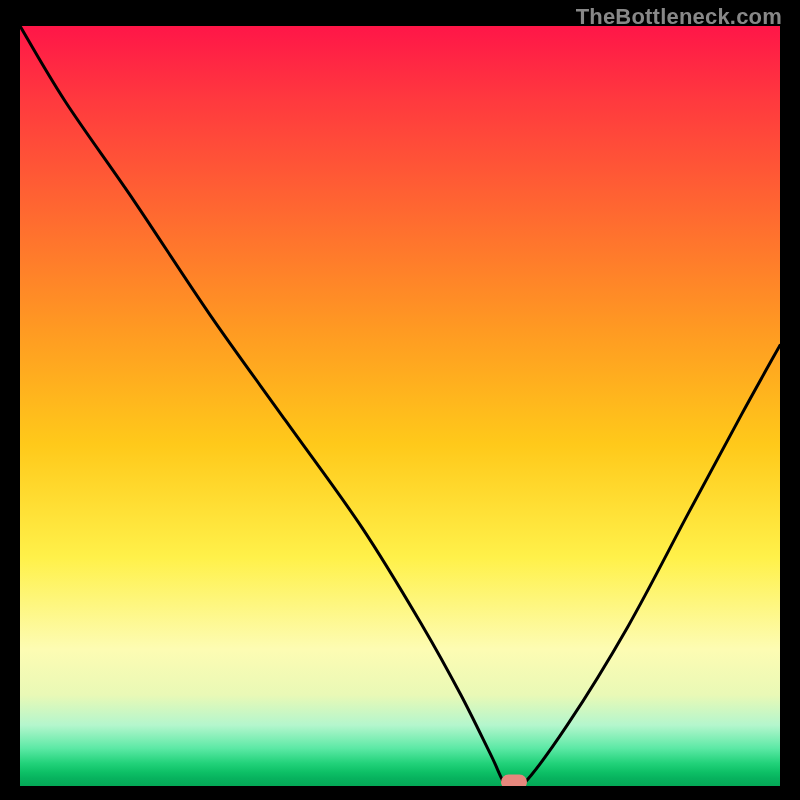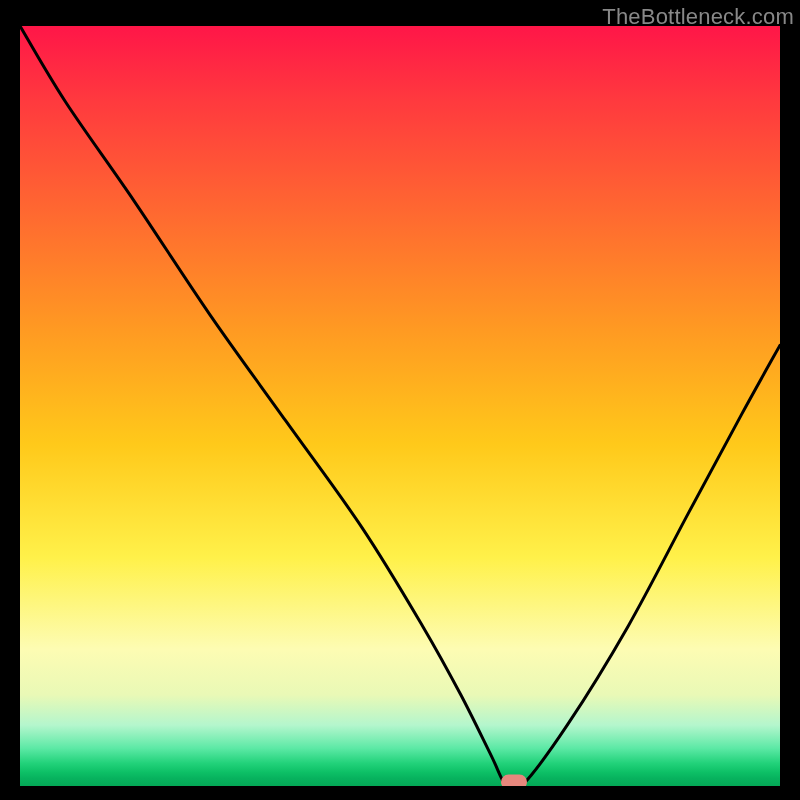--- a/index.html
+++ b/index.html
@@ -13,24 +13,24 @@
   }
   .frame {
     position: relative;
     width: 800px;
     height: 800px;
     background: #000;
   }
   .watermark {
     position: absolute;
     top: 4px;
-    right: 6px;
+    right: 18px;
     color: #888;
     font-size: 22px;
-    font-weight: 400;
+    font-weight: 700;
     letter-spacing: 0.2px;
     z-index: 10;
   }
   .plot-area {
     position: absolute;
     left: 20px;
     top: 26px;
     width: 760px;
     height: 760px;
     overflow: hidden;

